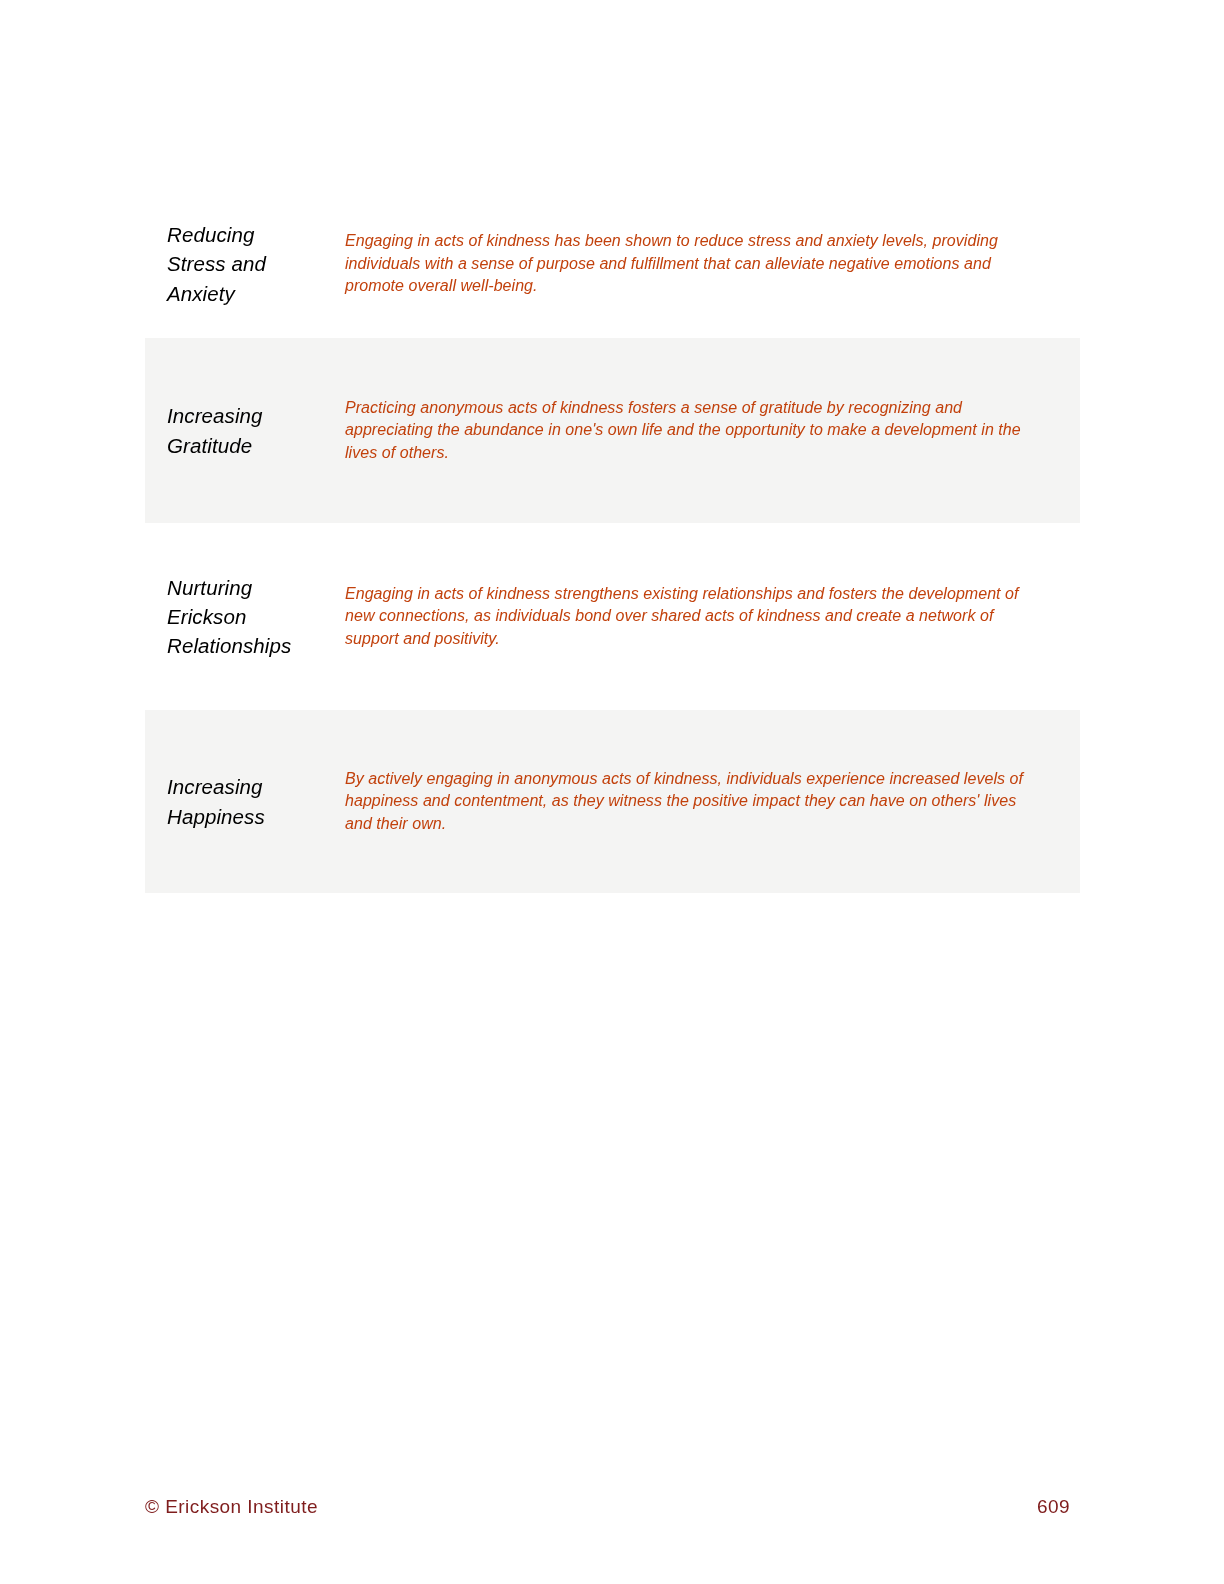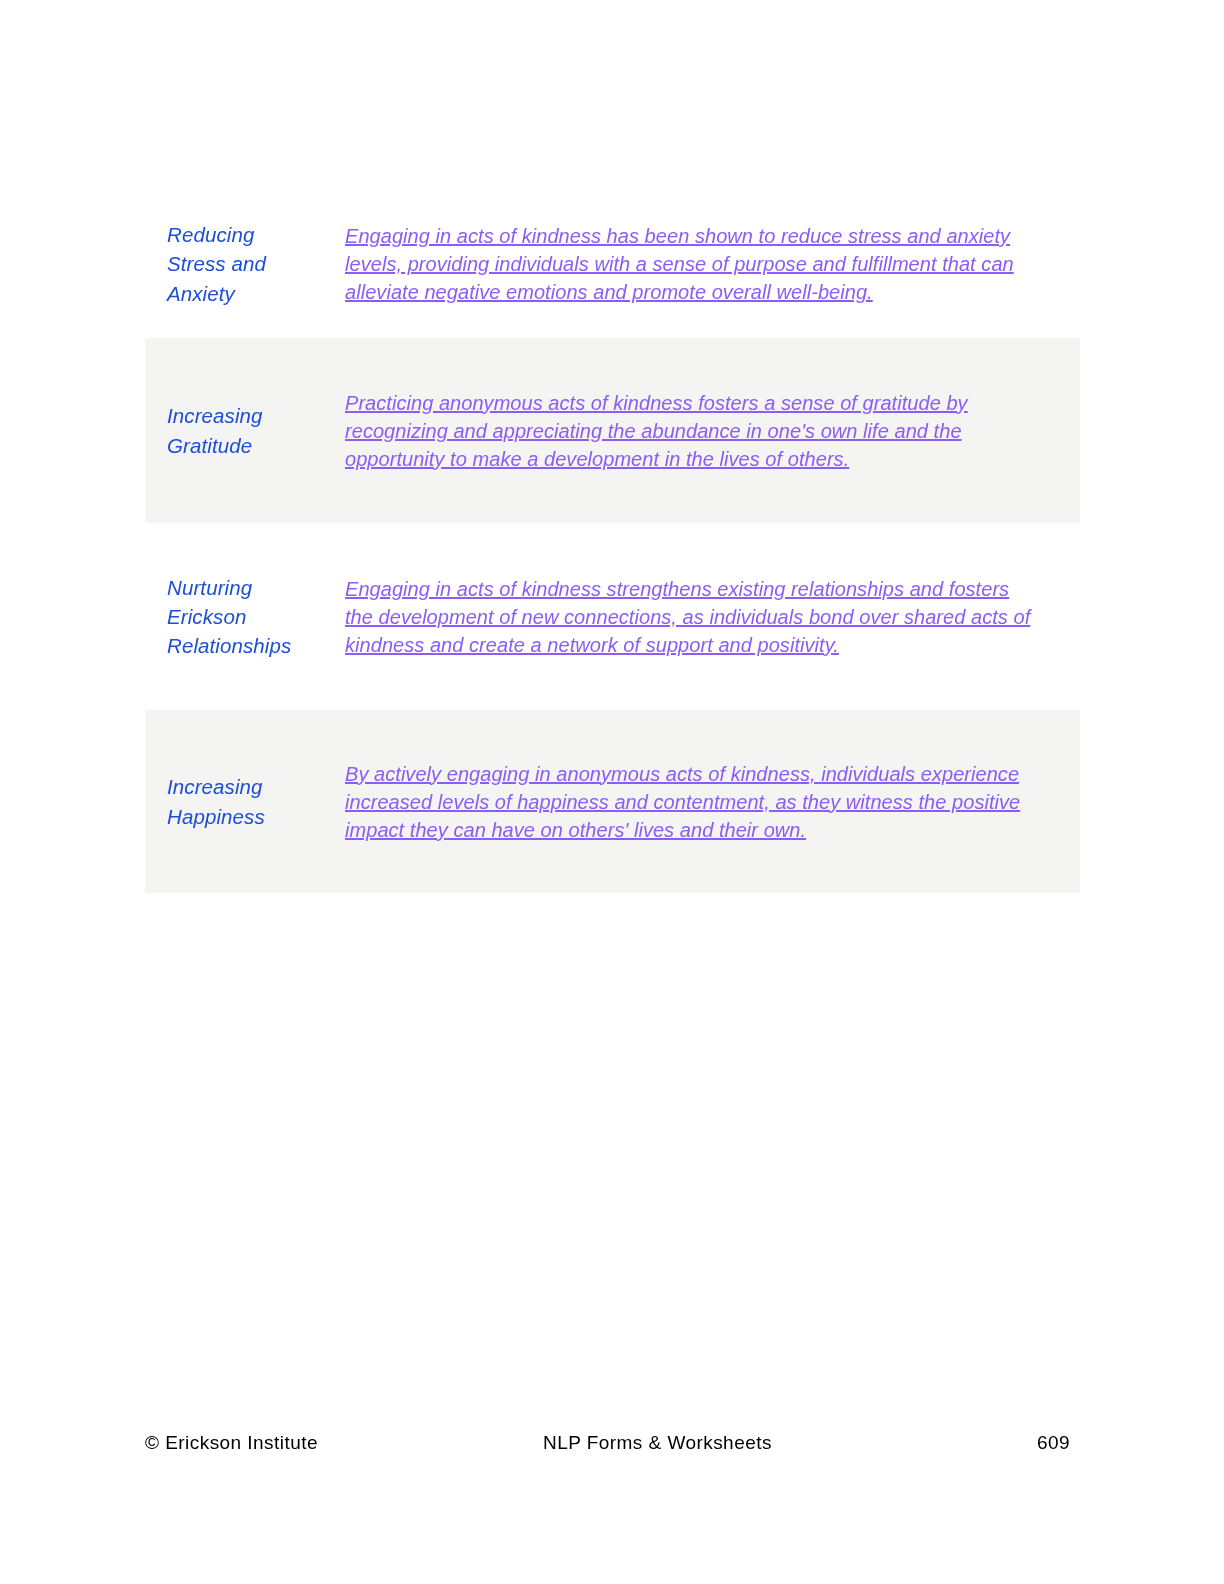--- a/index.html
+++ b/index.html
@@ -50,56 +50,55 @@
     width: 200px;
   }
   .col-desc {
     width: 735px;
   }
 
   .cell-label {
     font-style: italic;
     font-size: 20.5px;
     line-height: 1.42;
-    color: #1d4ed8;
+    color: #000000;
     letter-spacing: 0.1px;
     padding: 28px 0 28px 22px;
     box-sizing: border-box;
     width: 148px;
     word-break: break-word;
     overflow-wrap: anywhere;
   }
 
   .cell-desc {
     font-style: italic;
-    font-size: 20px;
+    font-size: 16px;
     line-height: 1.40;
-    color: #8b5cf6;
+    color: #c2410c;
     letter-spacing: 0.05px;
     padding: 28px 40px 28px 0;
     box-sizing: border-box;
-    text-decoration: underline;
   }
 
   .row-h1 td { height: 148px; }
   .row-h2 td { height: 185px; }
   .row-h3 td { height: 187px; }
   .row-h4 td { height: 183px; }
 
   
   .footer {
     position: absolute;
     left: 145px;
-    top: 1432px;
+    top: 1496px;
     width: 925px;
     display: flex;
     align-items: baseline;
     justify-content: space-between;
     font-size: 19px;
-    color: #000000;
+    color: #7f1d1d;
     letter-spacing: 0.45px;
   }
   .footer-left {
     text-align: left;
     white-space: nowrap;
   }
   .footer-center {
     text-align: center;
     white-space: nowrap;
     flex: 1;
@@ -152,17 +151,16 @@
         <td class="col-desc">
           <div class="cell-desc">By actively engaging in anonymous acts of kindness, individuals experience increased levels of happiness and contentment, as they witness the positive impact they can have on others' lives and their own.</div>
         </td>
       </tr>
 
     </tbody>
   </table>
 
   <div class="footer">
     <div class="footer-left">© Erickson Institute</div>
-    <div class="footer-center">NLP Forms &amp; Worksheets</div>
     <div class="footer-right">609</div>
   </div>
 
 </div>
 
 </body></html>

